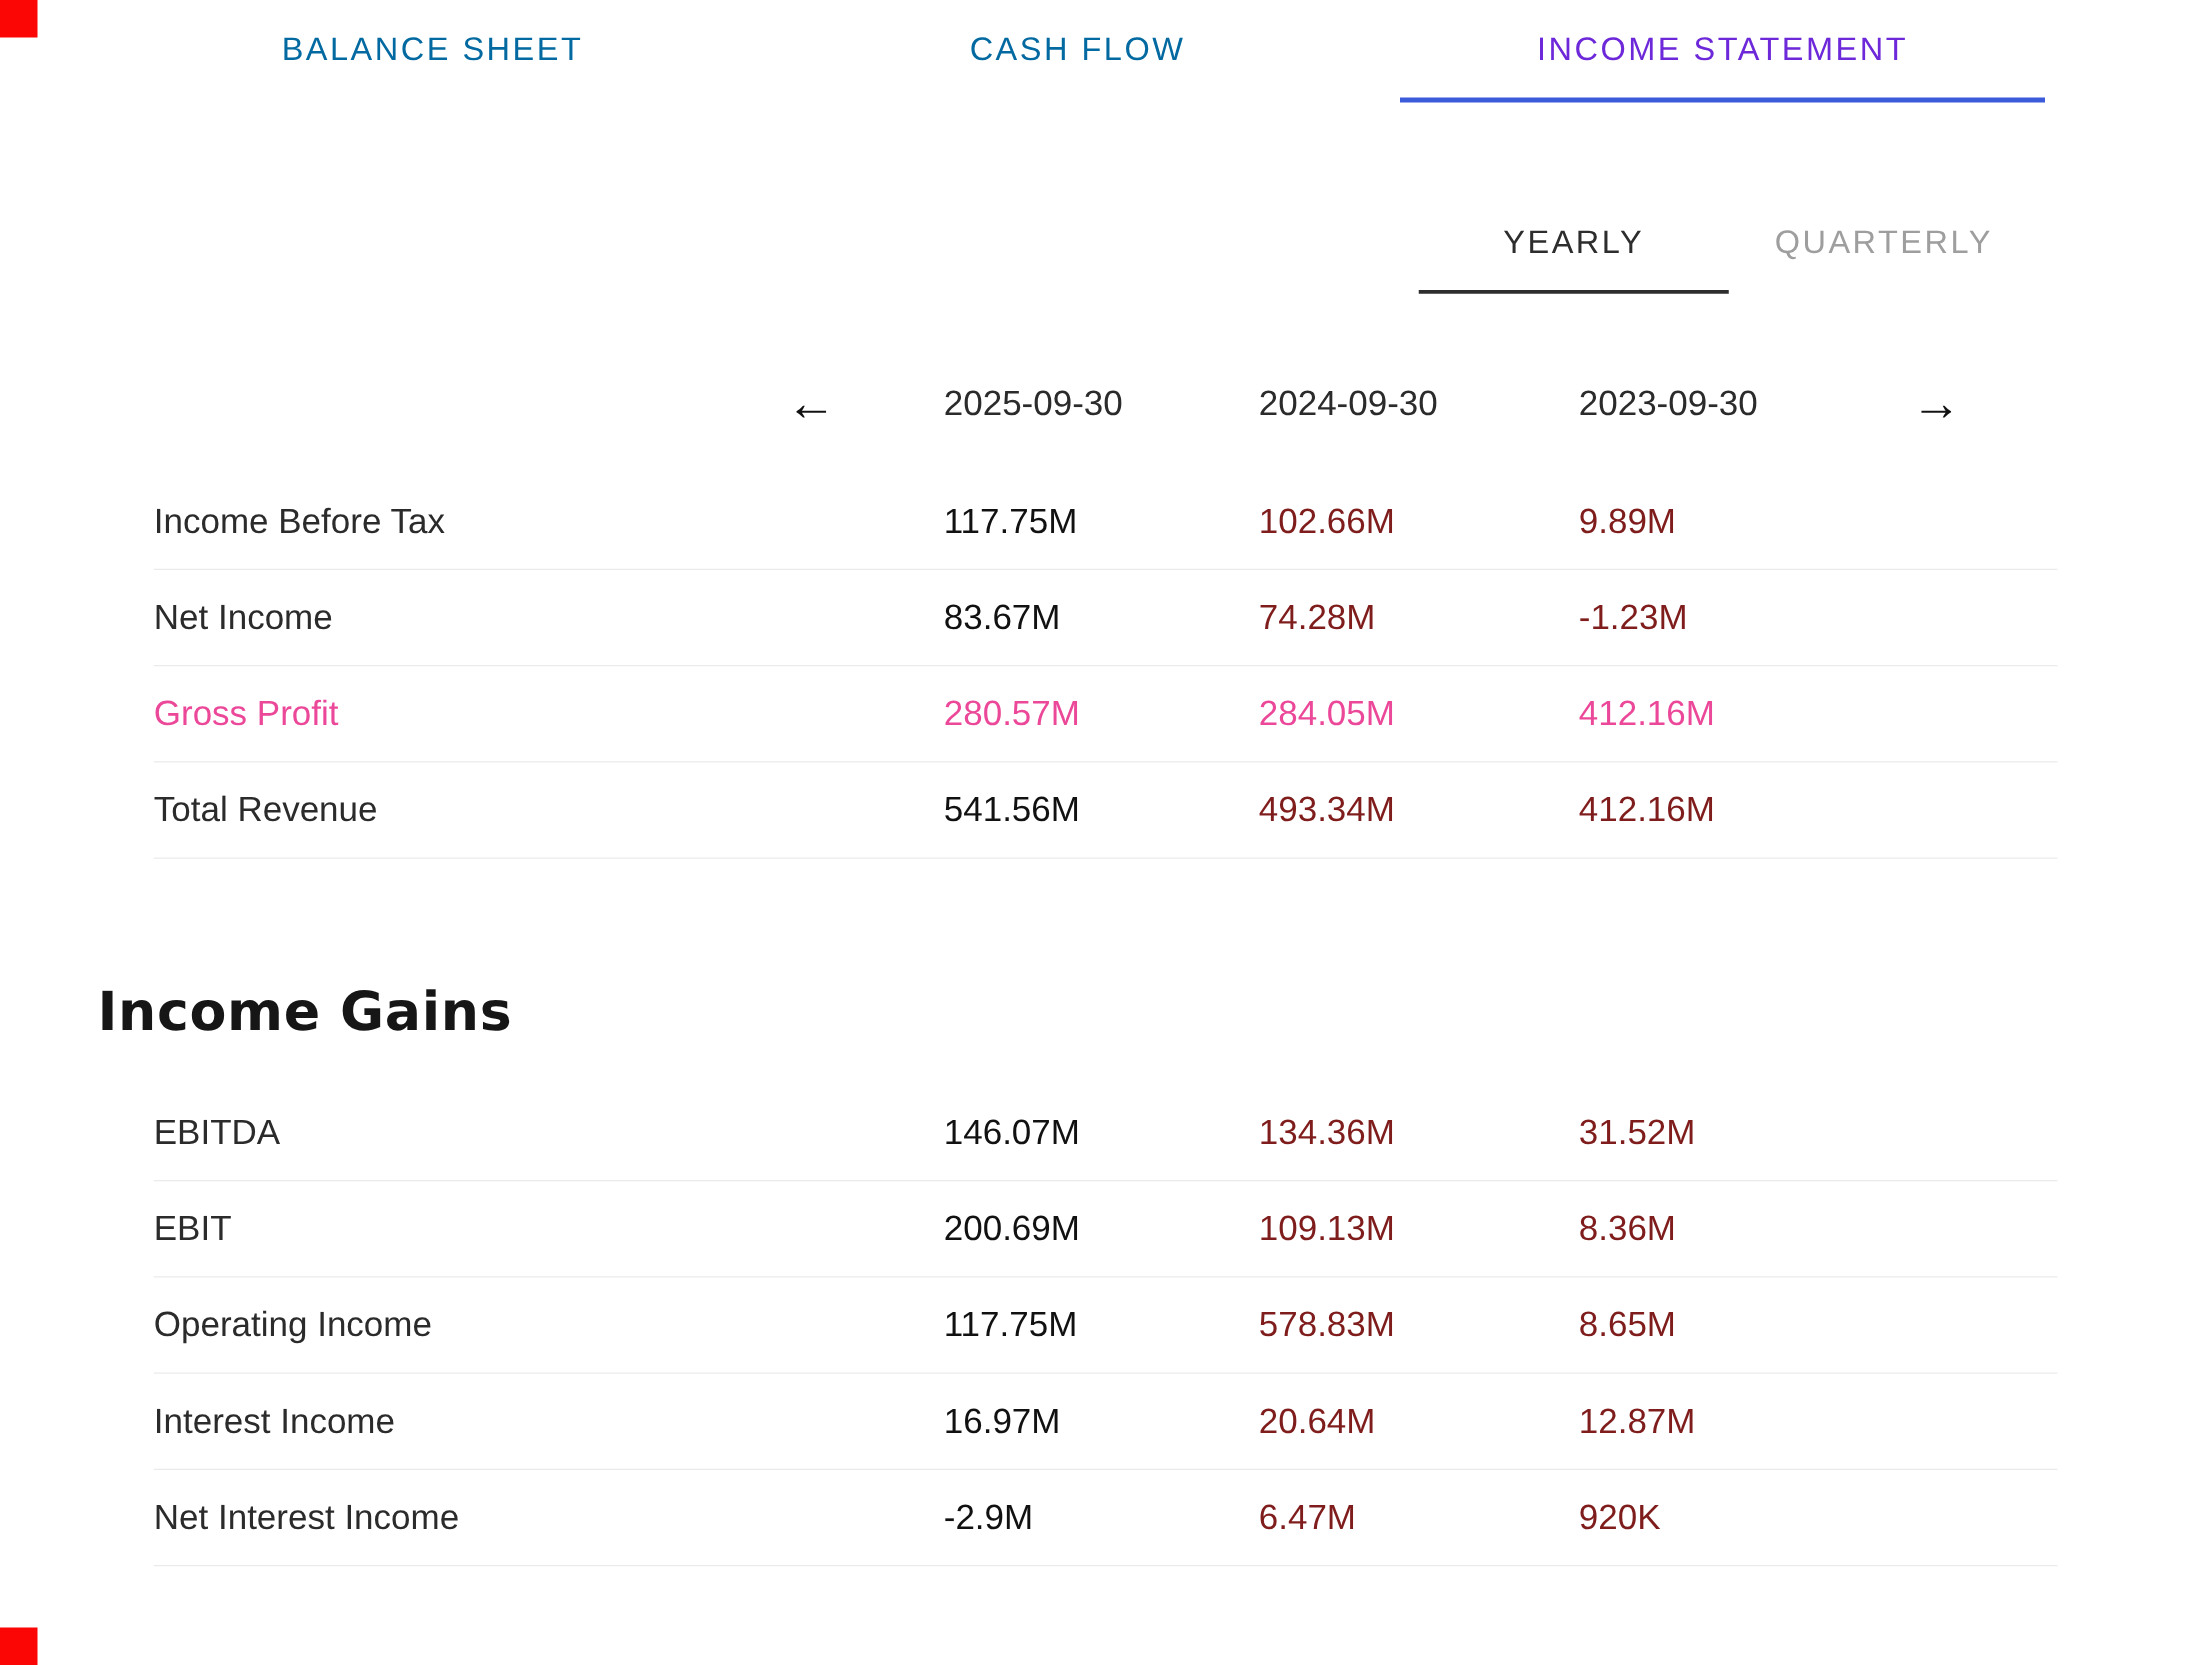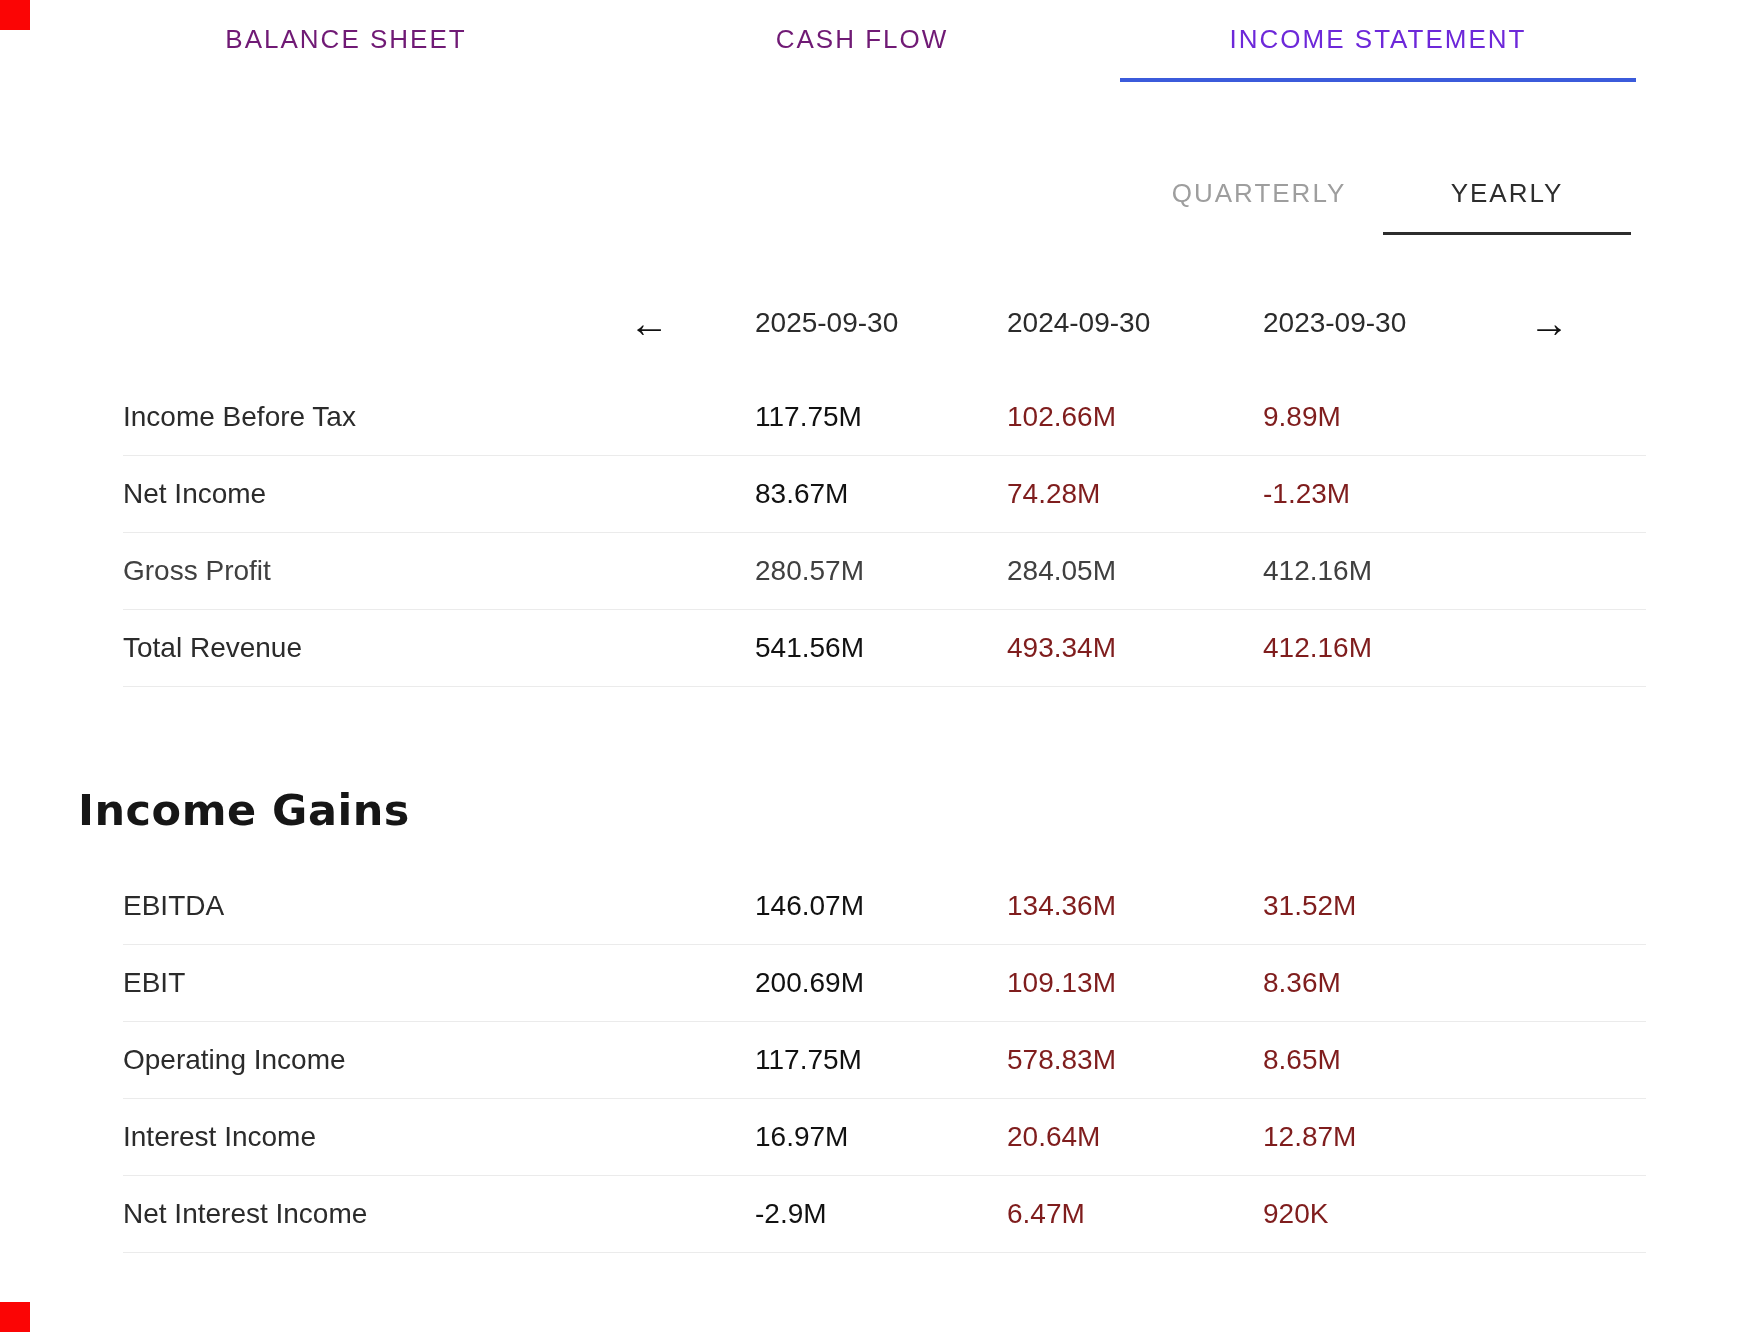--- a/index.html
+++ b/index.html
@@ -30,21 +30,21 @@
     width: 1548px;
     height: 82px;
   }
   .tab {
     width: 516px;
     display: flex;
     align-items: center;
     justify-content: center;
     font-size: 26px;
     letter-spacing: 2px;
-    color: #701a75;
+    color: #0369a1;
     border-bottom: 4px solid transparent;
     cursor: pointer;
     white-space: nowrap;
   }
   .tab.active { color: #6d28d9; border-bottom-color: #3b5bdb; }
 
   
   .period-row {
     display: flex;
     justify-content: flex-end;
@@ -139,40 +139,40 @@
     color: #7f1d1d;
     white-space: nowrap;
   }
   .row .val.primary {
     font-weight: 400;
     color: #111111;
   }
   .row.muted .label,
   .row.muted .val,
   .row.muted .val.primary {
-    color: #404040;
+    color: #ec4899;
   }
 </style>
 </head>
 <body>
 
 <div class="page">
 
   <div class="corner-marker top"></div>
   <div class="corner-marker bottom"></div>
 
   <div class="tabbar">
     <div class="tab">BALANCE SHEET</div>
     <div class="tab">CASH FLOW</div>
     <div class="tab active">INCOME STATEMENT</div>
   </div>
 
   <div class="period-row">
+    <div class="period-tab active">YEARLY</div>
     <div class="period-tab">QUARTERLY</div>
-    <div class="period-tab active">YEARLY</div>
   </div>
 
   <div class="date-row grid">
     <div class="arrow-cell-left">
       <span class="arrow">←</span>
     </div>
     <div class="date">2025-09-30</div>
     <div class="date">2024-09-30</div>
     <div class="date">2023-09-30</div>
     <div class="arrow-cell-right">

